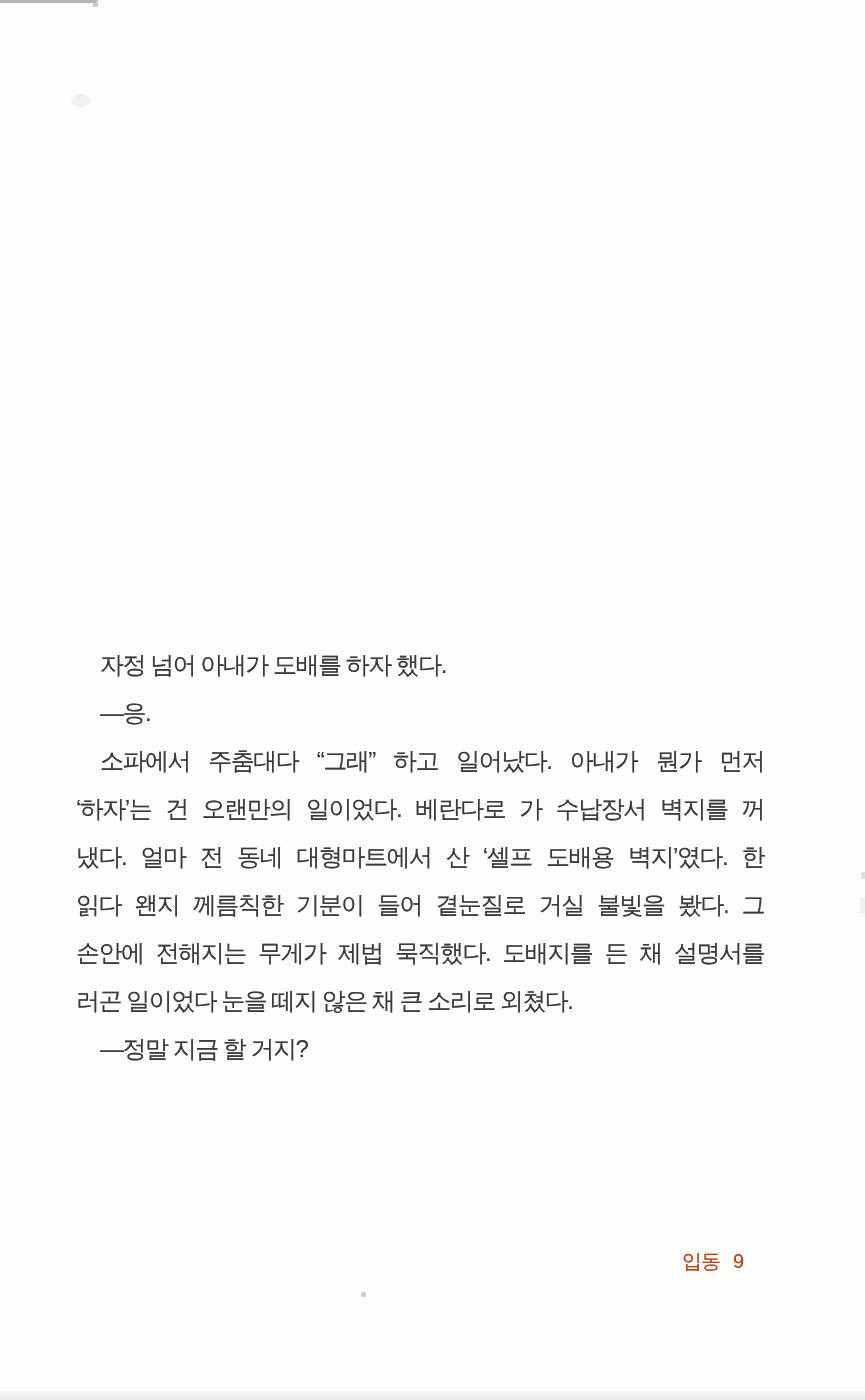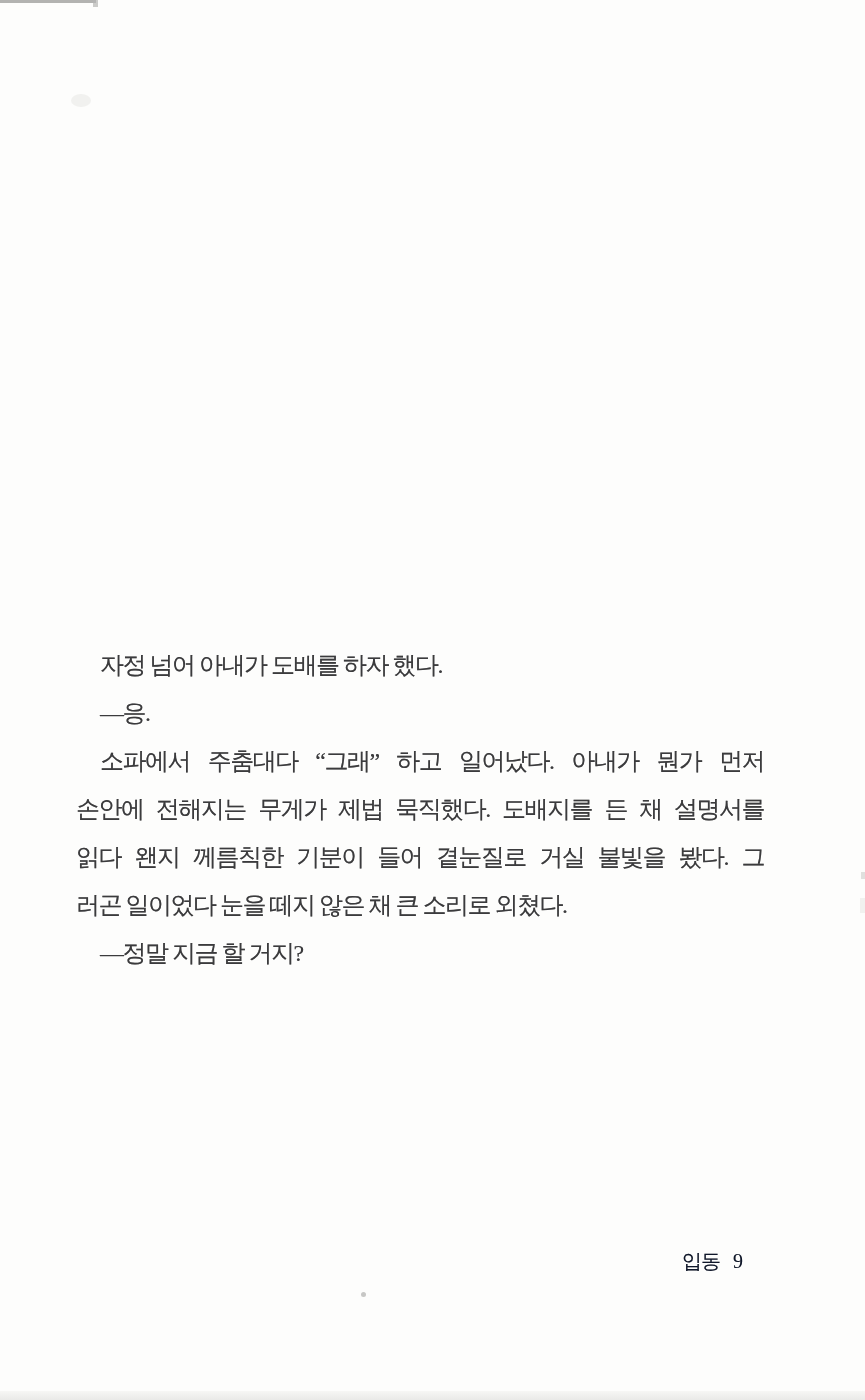--- a/index.html
+++ b/index.html
@@ -6,21 +6,21 @@
     margin: 0;
     padding: 0;
     background: #ffffff;
   }
   .page {
     position: relative;
     width: 865px;
     height: 1400px;
     background: #fdfdfc;
     overflow: hidden;
-    font-family: Liberation Serif, serif;
+    font-family: Liberation Sans, sans-serif;
   }
   
   .body-text {
     position: absolute;
     left: 76px;
     top: 641px;
     width: 688px;
     color: #3b3b3d;
     font-size: 24px;
     letter-spacing: -1.5px;
@@ -39,21 +39,21 @@
     text-align-last: justify;
   }
   
   .footer {
     position: absolute;
     left: 682px;
     top: 1248px;
     display: flex;
     align-items: baseline;
     gap: 13px;
-    color: #0f172a;
+    color: #c2410c;
     font-size: 20px;
     letter-spacing: -1px;
     text-shadow: 0 0 0.5px rgba(80,80,80,0.5);
   }
   
   .artifact { position: absolute; pointer-events: none; }
   .top-edge-line   { left: 0;   top: 0;    width: 96px;  height: 3px;  background: #9a9a98; opacity: 0.75; }
   .top-edge-tick   { left: 93px; top: 0;   width: 5px;   height: 7px;  background: #b5b5b3; opacity: 0.7; }
   .smudge-upper    { left: 71px; top: 94px; width: 20px; height: 13px; background: #ededeb; border-radius: 50%; opacity: 0.8; }
   .speck-bottom    { left: 361px; top: 1292px; width: 5px; height: 5px; background: #b9b9b7; border-radius: 50%; opacity: 0.8; }
@@ -71,22 +71,24 @@
   <div class="artifact smudge-upper"></div>
   <div class="artifact speck-bottom"></div>
   <div class="artifact speck-right-1"></div>
   <div class="artifact speck-right-2"></div>
   <div class="artifact bottom-band"></div>
 
   <div class="body-text" id="body-text">
       <div class="line indent">자정 넘어 아내가 도배를 하자 했다.</div>
       <div class="line indent">—응.</div>
       <div class="line indent fill">소파에서 주춤대다 “그래” 하고 일어났다. 아내가 뭔가 먼저</div>
+      <div class="line fill">‘하자’는 건 오랜만의 일이었다. 베란다로 가 수납장서 벽지를 꺼</div>
+      <div class="line fill">냈다. 얼마 전 동네 대형마트에서 산 ‘셀프 도배용 벽지’였다. 한</div>
+      <div class="line fill">읽다 왠지 께름칙한 기분이 들어 곁눈질로 거실 불빛을 봤다. 그</div>
       <div class="line fill">손안에 전해지는 무게가 제법 묵직했다. 도배지를 든 채 설명서를</div>
-      <div class="line fill">읽다 왠지 께름칙한 기분이 들어 곁눈질로 거실 불빛을 봤다. 그</div>
       <div class="line">러곤 일이었다 눈을 떼지 않은 채 큰 소리로 외쳤다.</div>
       <div class="line indent">—정말 지금 할 거지?</div>
     </div>
 
   <div class="footer">
     <span>입동</span>
     <span>9</span>
   </div>
 
 </div>

